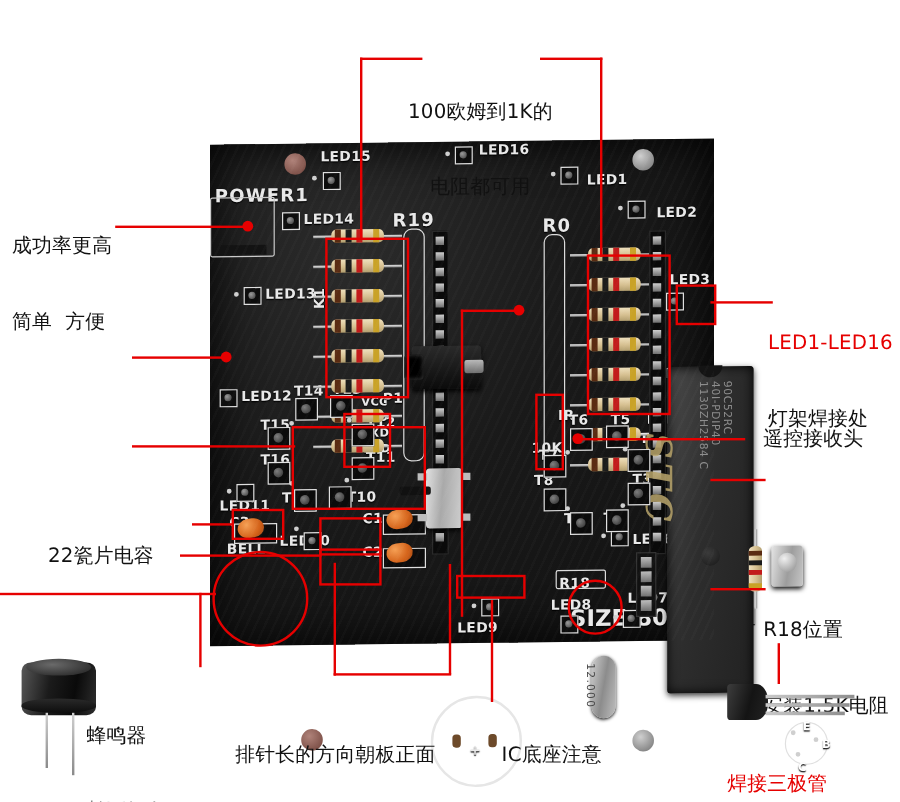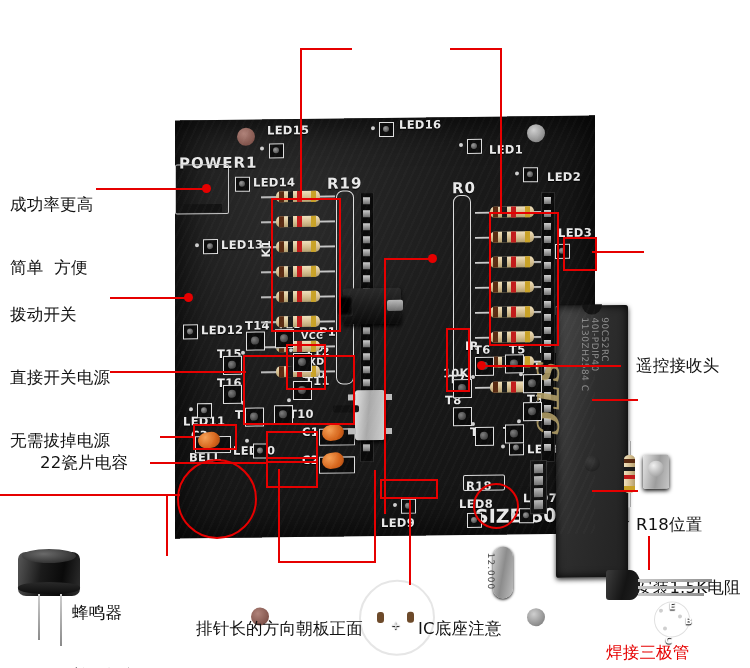--- a/index.html
+++ b/index.html
@@ -571,31 +571,30 @@
 
   <div class="ln lnh" style="left:481px;top:365px;width:140px;"></div>
   <div class="dot" style="left:477px;top:361px;"></div>
 
   <div class="ln lnh" style="left:592px;top:399px;width:46px;"></div>
 
   <div class="ln lnh" style="left:592px;top:490px;width:46px;"></div>
 
   <div class="ln lnv" style="left:648px;top:536px;height:34px;"></div>
 
+  <div class="anno" style="left:340px;top:40px;text-align:center;">
+    <div>100欧姆到1K的</div>
+    <div style="text-align:center;">电阻都可用</div>
+  </div>
 
   <div class="anno" style="left:10px;top:152px;">
     <div>成功率更高</div>
     <div>简单  方便</div>
   </div>
 
-  <div class="anno" style="left:10px;top:262px;">
-    <div>拨动开关</div>
-    <div>直接开关电源</div>
-    <div>无需拔掉电源</div>
-  </div>
 
   <div class="anno" style="left:10px;top:360px;">
   </div>
 
   <div class="anno" style="left:40px;top:452px;">22瓷片电容</div>
 
   <div class="anno" style="left:72px;top:560px;">
     <div>蜂鸣器</div>
     <div>长正短负</div>
     
@@ -604,20 +603,24 @@
   <div class="anno" style="left:196px;top:576px;">
     <div>排针长的方向朝板正面</div>
     
   </div>
 
   <div class="anno" style="left:418px;top:576px;">
     <div>IC底座注意</div>
     
   </div>
 
+  <div class="anno" style="left:640px;top:233px;">
+    <div class="rd">LED1-LED16</div>
+    <div>灯架焊接处</div>
+  </div>
 
   <div class="anno" style="left:636px;top:355px;">遥控接收头</div>
 
 
   <div class="anno" style="left:636px;top:472px;">
     <div>R18位置</div>
     <div>安装1.5K电阻</div>
   </div>
 
   <div class="anno red" style="left:606px;top:600px;">

